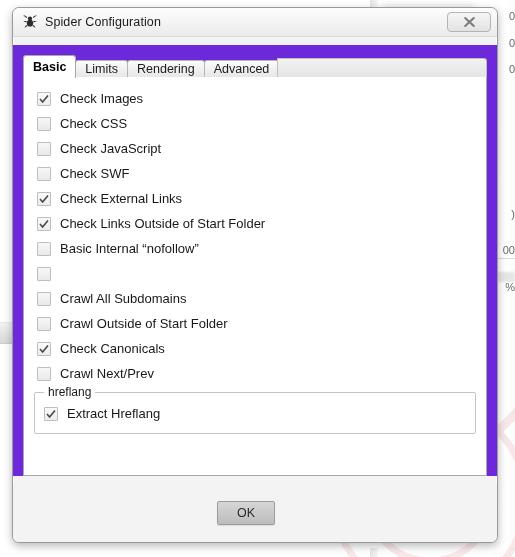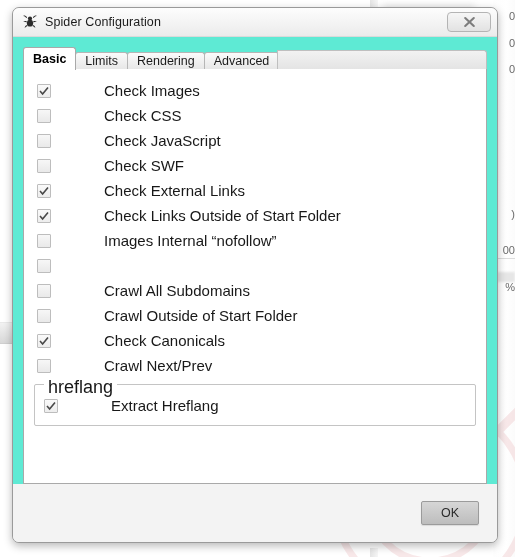--- a/index.html
+++ b/index.html
@@ -109,20 +109,21 @@
     position: absolute;
     left: 12px; top: 7px;
     width: 486px; height: 536px;
     background: #f3f3f3;
     border: 1px solid #9a9a9a;
     border-radius: 7px;
     box-shadow: 0 3px 9px rgba(0,0,0,.28), 0 0 0 1px rgba(255,255,255,.85) inset;
     display: flex;
     flex-direction: column;
     overflow: hidden;
+    gap: 8px;
   }
 
   #titlebar {
     height: 29px;
     flex: 0 0 29px;
     background: linear-gradient(to bottom, #fdfdfd 0%, #f4f4f4 50%, #ebebeb 100%);
     border-bottom: 1px solid #dadada;
     border-top-left-radius: 6px;
     border-top-right-radius: 6px;
     display: flex;
@@ -157,21 +158,21 @@
     align-items: center;
     justify-content: center;
     cursor: pointer;
     margin-right: 2px;
   }
   #close-button svg { display: block; }
 
   
   #dialog-body {
     flex: 1 1 auto;
-    background: #5eead4;
+    background: #6d28d9;
     padding: 10px 10px 0 10px;
     display: flex;
     flex-direction: column;
     min-height: 0;
     position: relative;
   }
 
   #tabstrip {
     display: flex;
     align-items: flex-end;
@@ -245,51 +246,50 @@
     margin-right: 9px;
     background: linear-gradient(to bottom, #f7f7f7, #e9e9e9);
     border: 1px solid #bdbdbd;
     border-radius: 1px;
     position: relative;
   }
   .checkbox.checked { background: linear-gradient(to bottom, #fafafa, #ededed); }
   .checkbox svg { position: absolute; left: 0; top: 0; display: block; }
 
   .check-label {
-    font-size: 15px;
+    font-size: 13px;
     color: #181818;
     white-space: nowrap;
-    margin-left: 44px;
   }
 
   
   #hreflang-group {
     margin-top: 6px;
     border: 1px solid #c4c4c4;
     border-radius: 2px;
     padding: 8px 6px 7px 6px;
     position: relative;
   }
 
   #hreflang-legend {
     position: absolute;
     top: -8px; left: 9px;
     background: #ffffff;
     padding: 0 4px;
-    font-size: 18px;
+    font-size: 12px;
     color: #181818;
   }
 
   
   #footer {
     flex: 0 0 58px;
     background: #f3f3f3;
     display: flex;
     align-items: center;
-    justify-content: flex-end;
+    justify-content: center;
     padding: 0 18px 0 0;
   }
 
   #ok-button {
     width: 58px; height: 24px;
     background: linear-gradient(to bottom, #d6d6d6, #bdbdbd);
     border: 1px solid #9b9b9b;
     border-radius: 2px;
     font-size: 12.5px;
     color: #2a2a2a;
@@ -407,21 +407,21 @@
         <div class="checkbox checked">
           <svg width="12" height="12" viewBox="0 0 12 12">
               <polyline points="2,6 4.6,9 10,2.4" fill="none" stroke="#4a4a4a" stroke-width="1.6"></polyline>
             </svg>
         </div>
         <span class="check-label">Check Links Outside of Start Folder</span>
       </div>
 
       <div class="check-row">
         <div class="checkbox"></div>
-        <span class="check-label">Images Internal “nofollow”</span>
+        <span class="check-label">Basic Internal “nofollow”</span>
       </div>
 
       <div class="check-row">
         <div class="checkbox"></div>
       </div>
 
       <div class="check-row">
         <div class="checkbox"></div>
         <span class="check-label">Crawl All Subdomains</span>
       </div>

